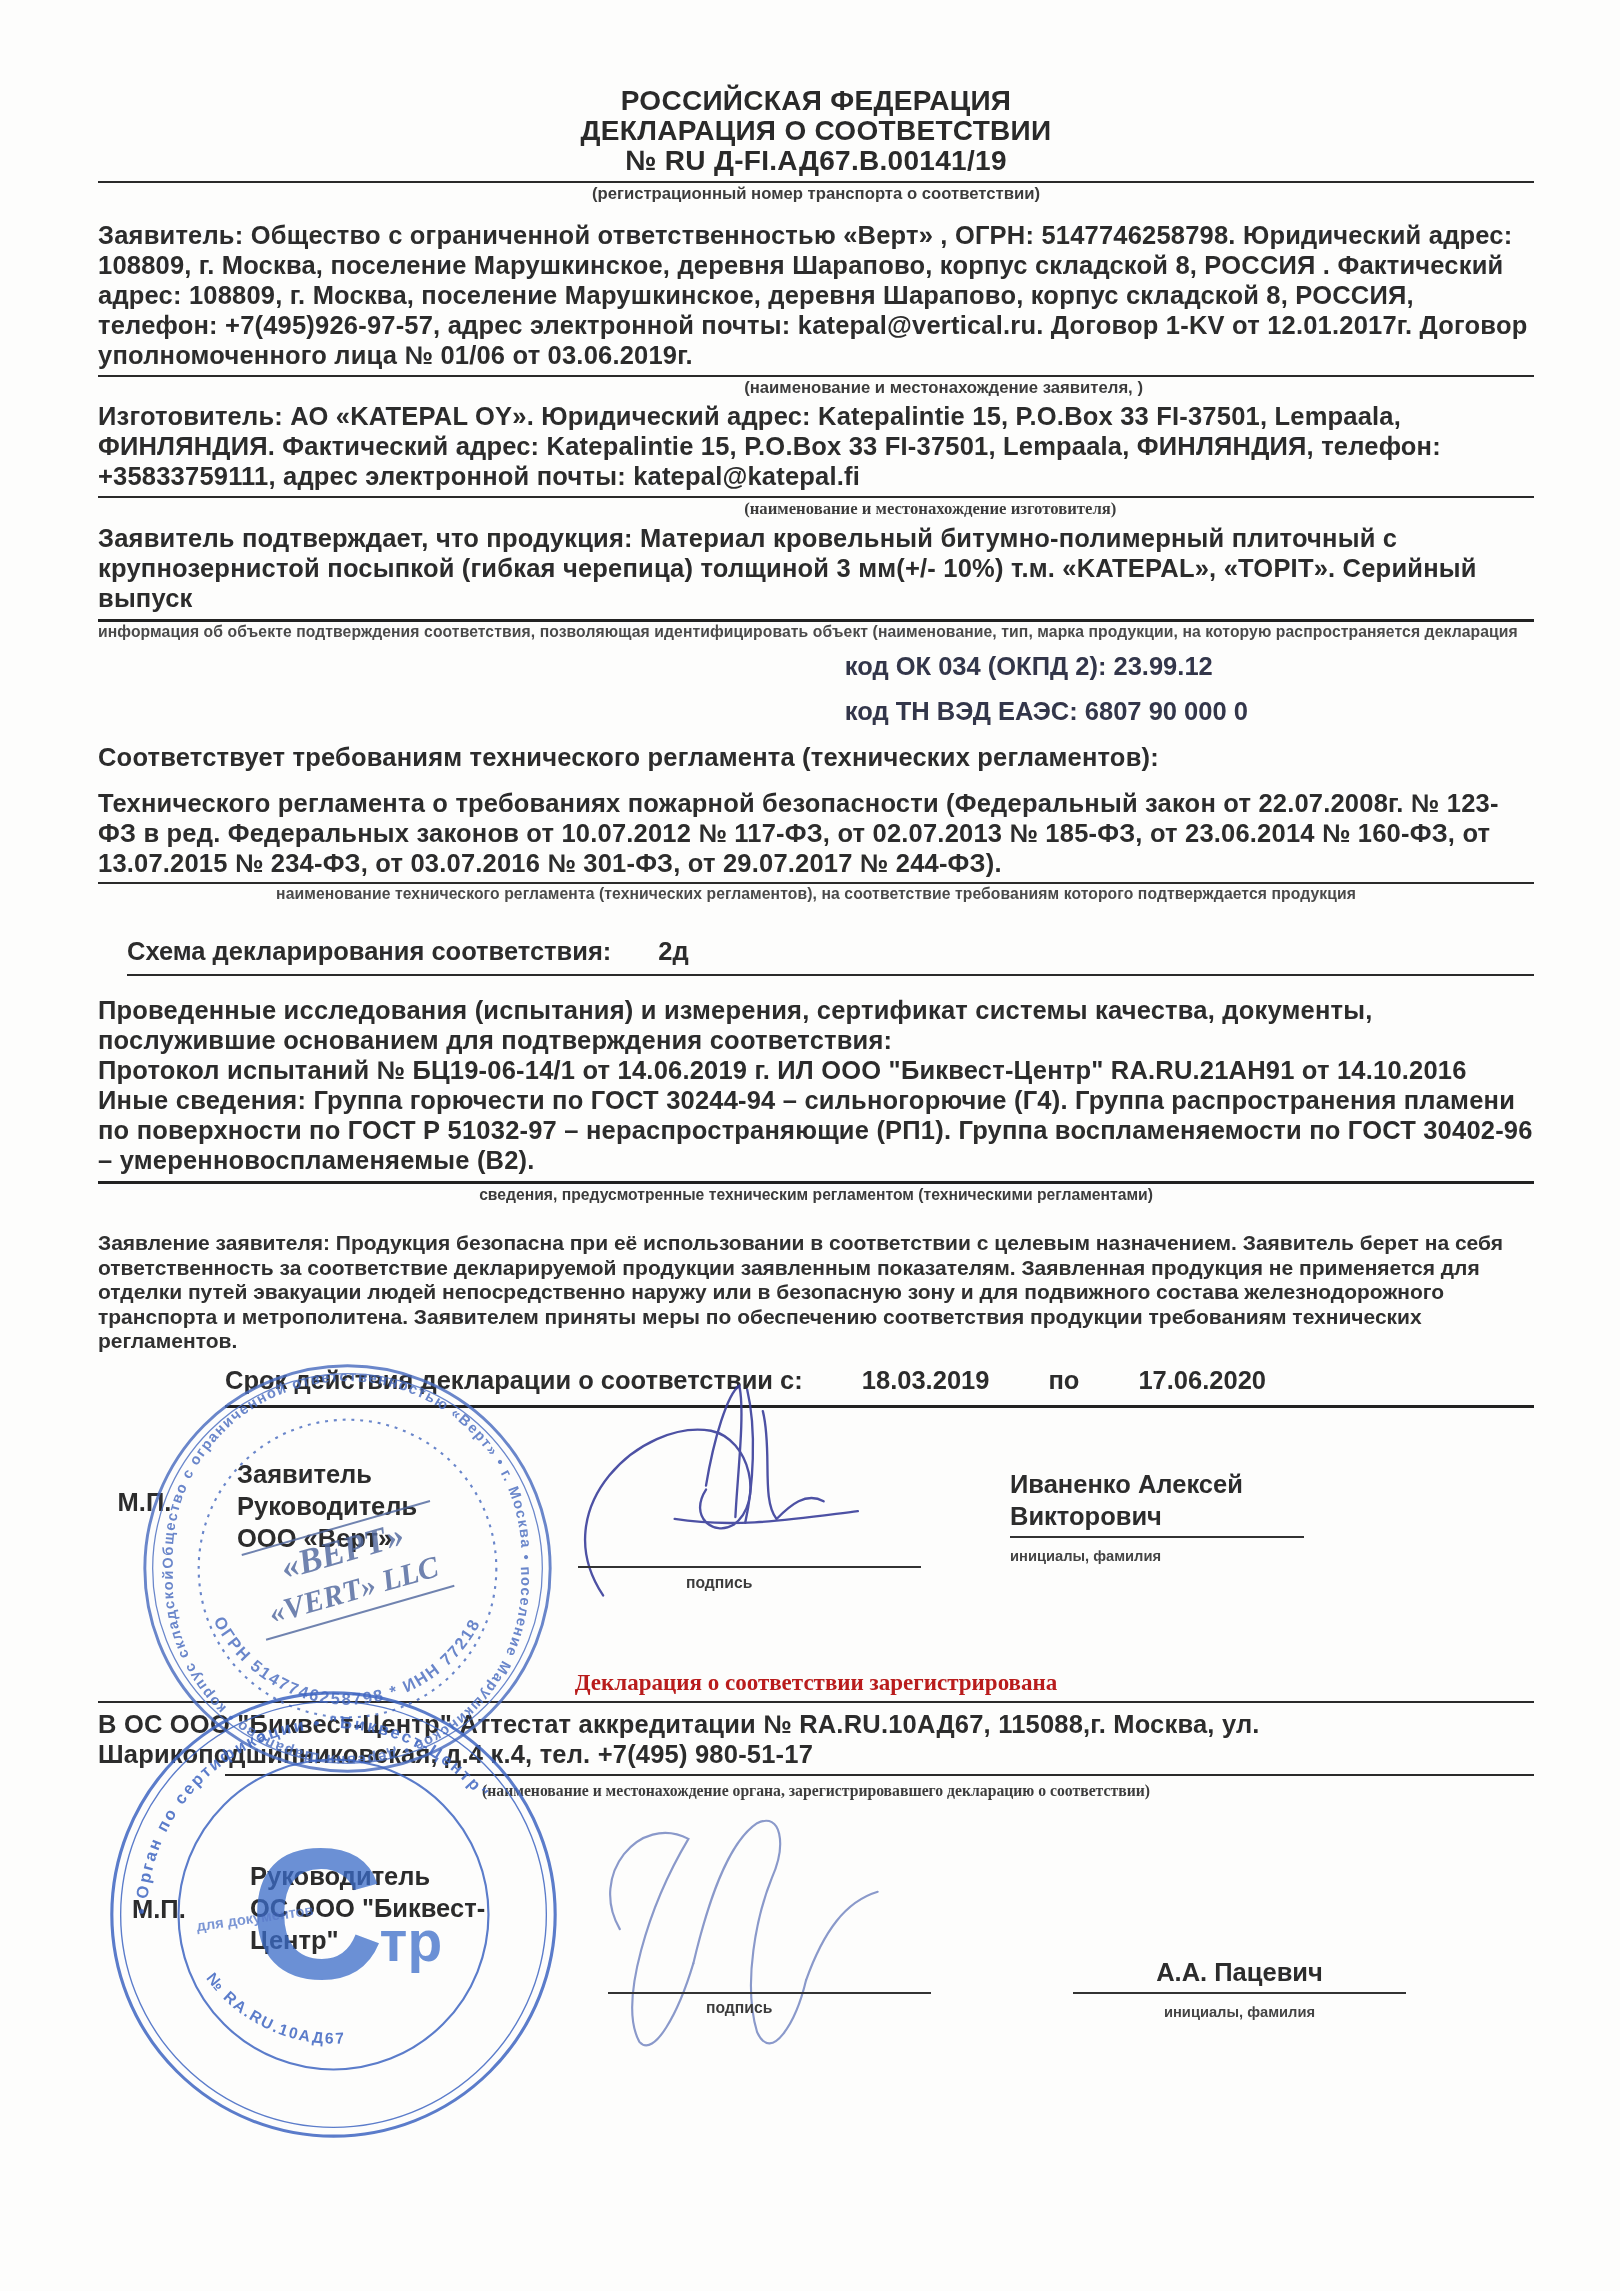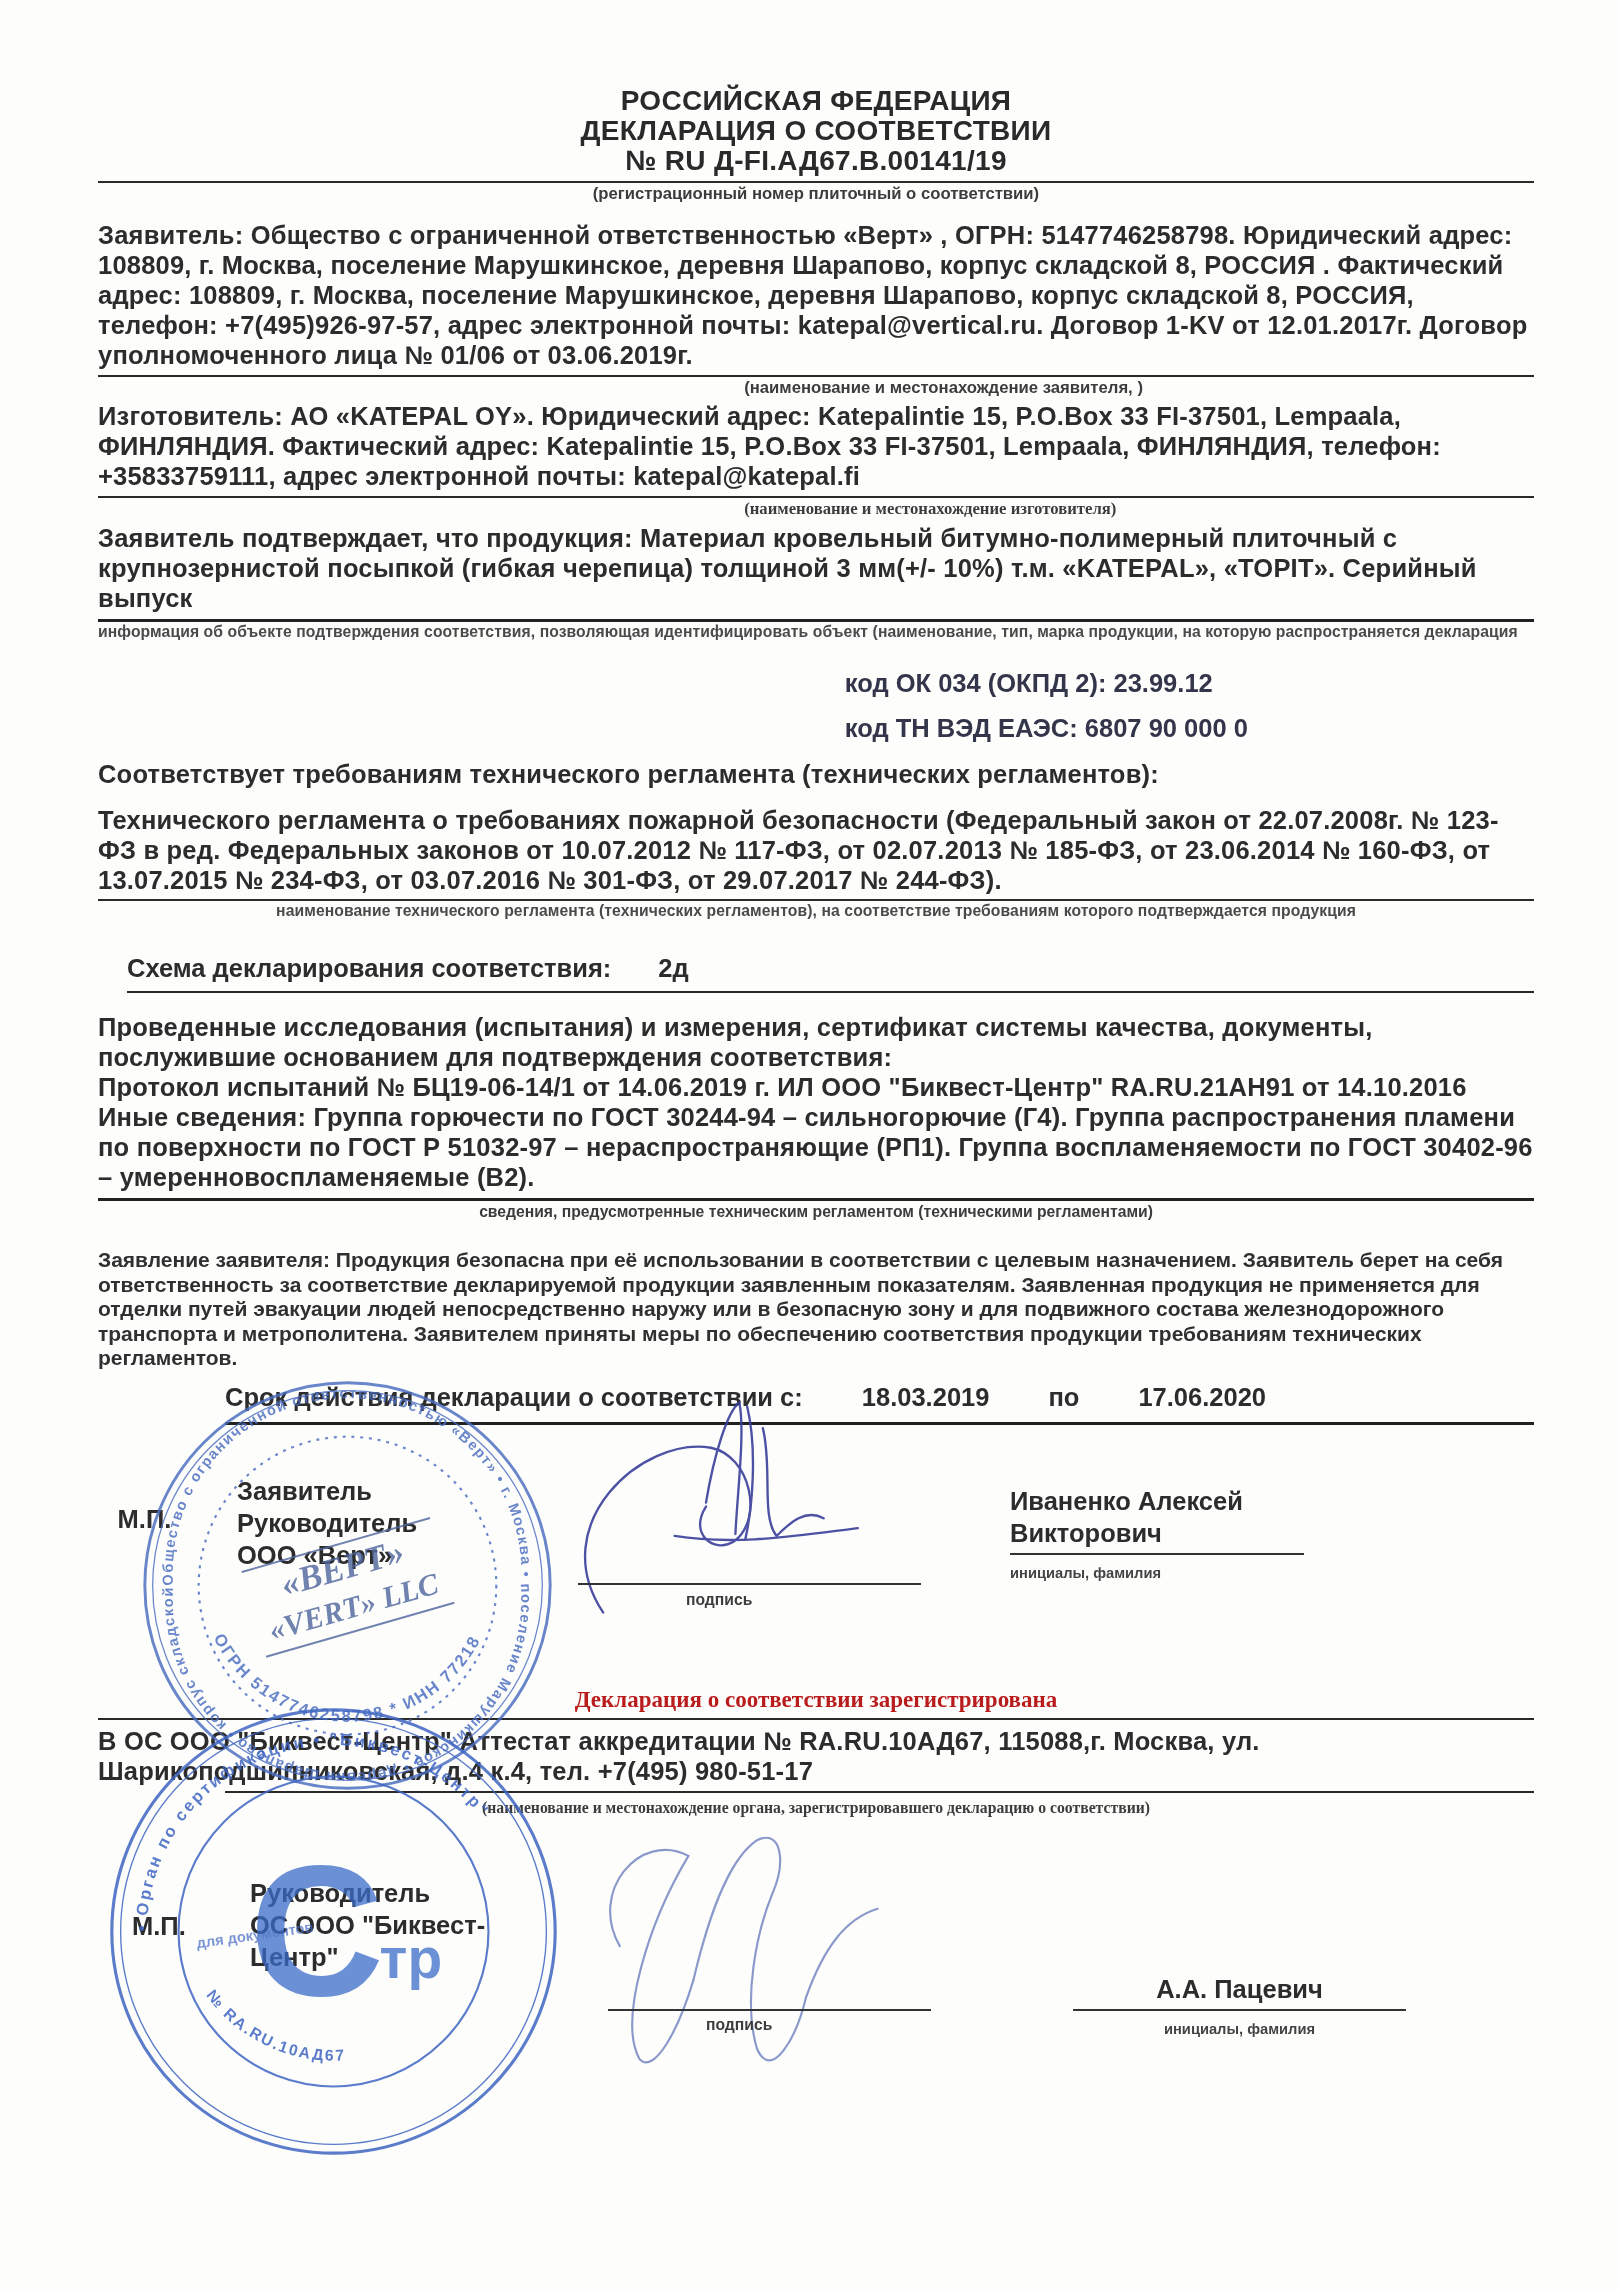--- a/index.html
+++ b/index.html
@@ -10,21 +10,21 @@
   .content{position:absolute;left:98px;top:86px;width:1436px;}
   .hdr{font-size:28px;line-height:30px;text-align:center;font-weight:700;color:#2a2a2a;letter-spacing:0.3px;}
   .para{font-size:25.5px;line-height:30px;font-weight:700;color:#2c2c2c;letter-spacing:0.2px;}
   .rule3{border-top:2.9px solid #2a2a2a;margin-top:4.9px;}
   .rule4{border-top:3.9px solid #222;margin-top:5.9px;}
   .cap{font-size:16.7px;font-weight:700;color:#3c3c3c;line-height:21.6px;}
   .cap-center{text-align:center;}
   .cap-right{margin-left:45%;width:55%;text-align:left;}
   .cap-serif{font-family:"Liberation Serif","DejaVu Serif",serif;font-weight:700;}
   .tinycap{font-size:15.7px;font-weight:700;color:#4a4a4a;line-height:19.6px;letter-spacing:0.1px;}
-  .codes{margin-top:26px;margin-left:52%;}
+  .codes{margin-top:9px;margin-left:52%;}
   .codes div{font-size:25.5px;font-weight:700;line-height:30px;margin-bottom:15.7px;color:#33364a;}
   .scheme{margin-top:33px;margin-left:29px;border-bottom:2.9px solid #2a2a2a;padding-bottom:7.8px;
           font-size:25.5px;font-weight:700;display:flex;gap:47px;color:#2c2c2c;}
   .statement{margin-top:25.5px;font-size:21px;line-height:24.5px;font-weight:700;color:#303030;}
   .validity{margin-top:11.8px;margin-left:127px;border-bottom:3.9px solid #222;padding-bottom:9.8px;
             font-size:25.5px;font-weight:700;display:flex;gap:59px;color:#2c2c2c;}
   .sigrow{position:relative;margin-top:9.8px;}
   .sig1{height:245px;}
   .sig2{height:274px;}
   .mp{position:absolute;font-size:25.5px;font-weight:700;color:#2c2c2c;}
@@ -44,21 +44,21 @@
 
 <div class="page">
   <div class="content">
 
     <div class="hdr">
       <div>РОССИЙСКАЯ ФЕДЕРАЦИЯ</div>
       <div>ДЕКЛАРАЦИЯ О СООТВЕТСТВИИ</div>
       <div>№ RU Д-FI.АД67.В.00141/19</div>
     </div>
     <div class="rule3"></div>
-    <div class="cap cap-center">(регистрационный номер плиточный о соответствии)</div>
+    <div class="cap cap-center">(регистрационный номер транспорта о соответствии)</div>
 
     <div class="para" style="margin-top:15.7px;">Заявитель: Общество с ограниченной ответственностью «Верт» , ОГРН: 5147746258798. Юридический адрес: 108809, г. Москва, поселение Марушкинское, деревня Шарапово, корпус складской 8, РОССИЯ . Фактический адрес: 108809, г. Москва, поселение Марушкинское, деревня Шарапово, корпус складской 8, РОССИЯ, телефон: +7(495)926-97-57, адрес электронной почты: katepal@vertical.ru. Договор 1-KV от 12.01.2017г. Договор уполномоченного лица № 01/06 от 03.06.2019г.</div>
     <div class="rule3"></div>
     <div class="cap cap-right">(наименование и местонахождение заявителя, )</div>
 
     <div class="para" style="margin-top:2px;">Изготовитель: АО «KATEPAL OY». Юридический адрес: Katepalintie 15, P.O.Box 33 FI-37501, Lempaala, ФИНЛЯНДИЯ. Фактический адрес: Katepalintie 15, P.O.Box 33 FI-37501, Lempaala, ФИНЛЯНДИЯ, телефон: +35833759111, адрес электронной почты: katepal@katepal.fi</div>
     <div class="rule3"></div>
     <div class="cap cap-right cap-serif">(наименование и местонахождение изготовителя)</div>
 
     <div class="para" style="margin-top:3.9px;">Заявитель подтверждает, что продукция: Материал кровельный битумно-полимерный плиточный с крупнозернистой посыпкой (гибкая черепица) толщиной 3 мм(+/- 10%) т.м. «KATEPAL», «TOPIT». Серийный выпуск</div>

